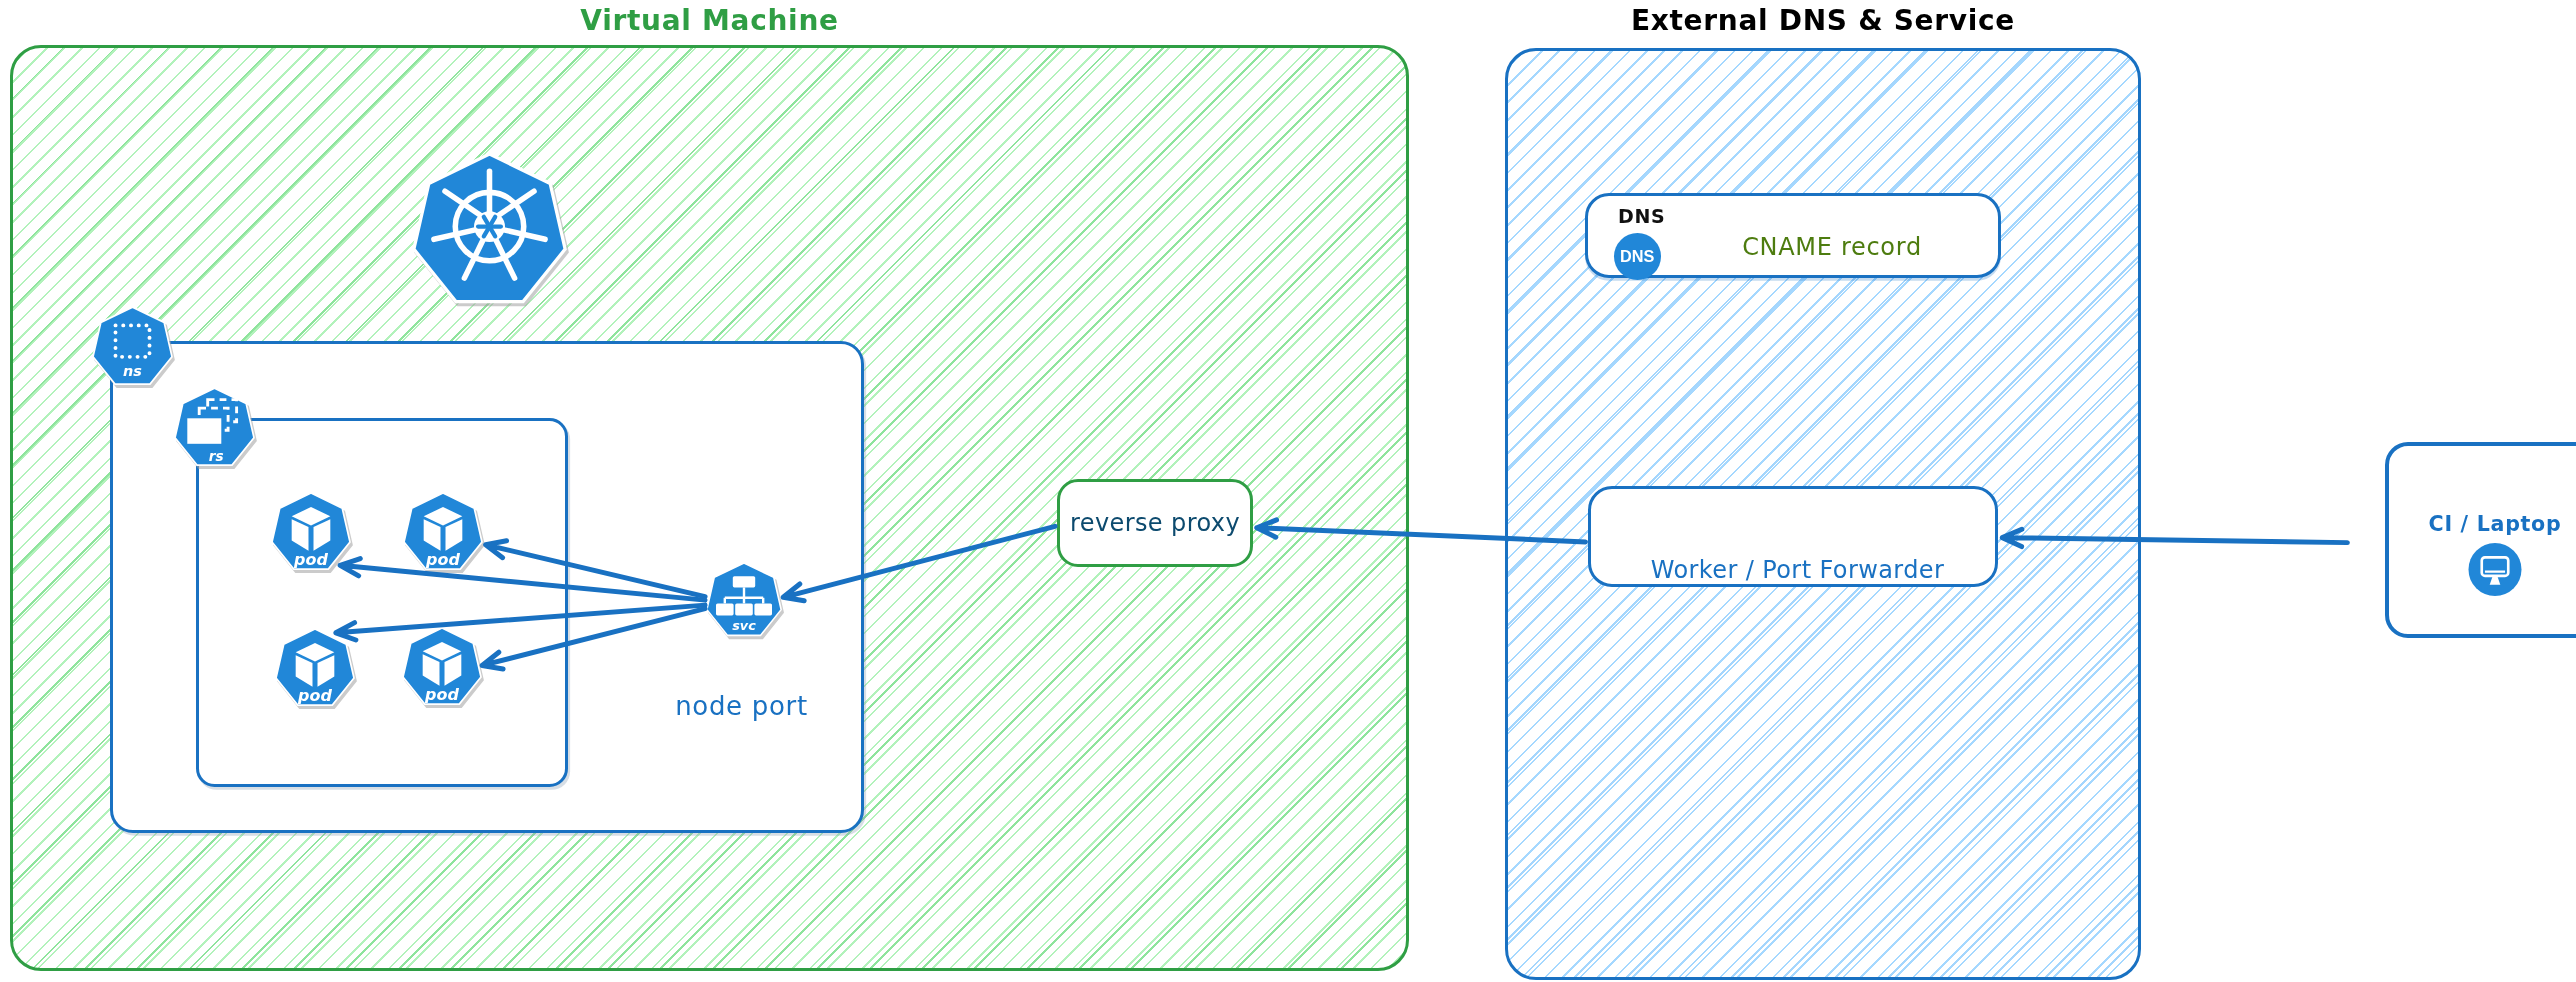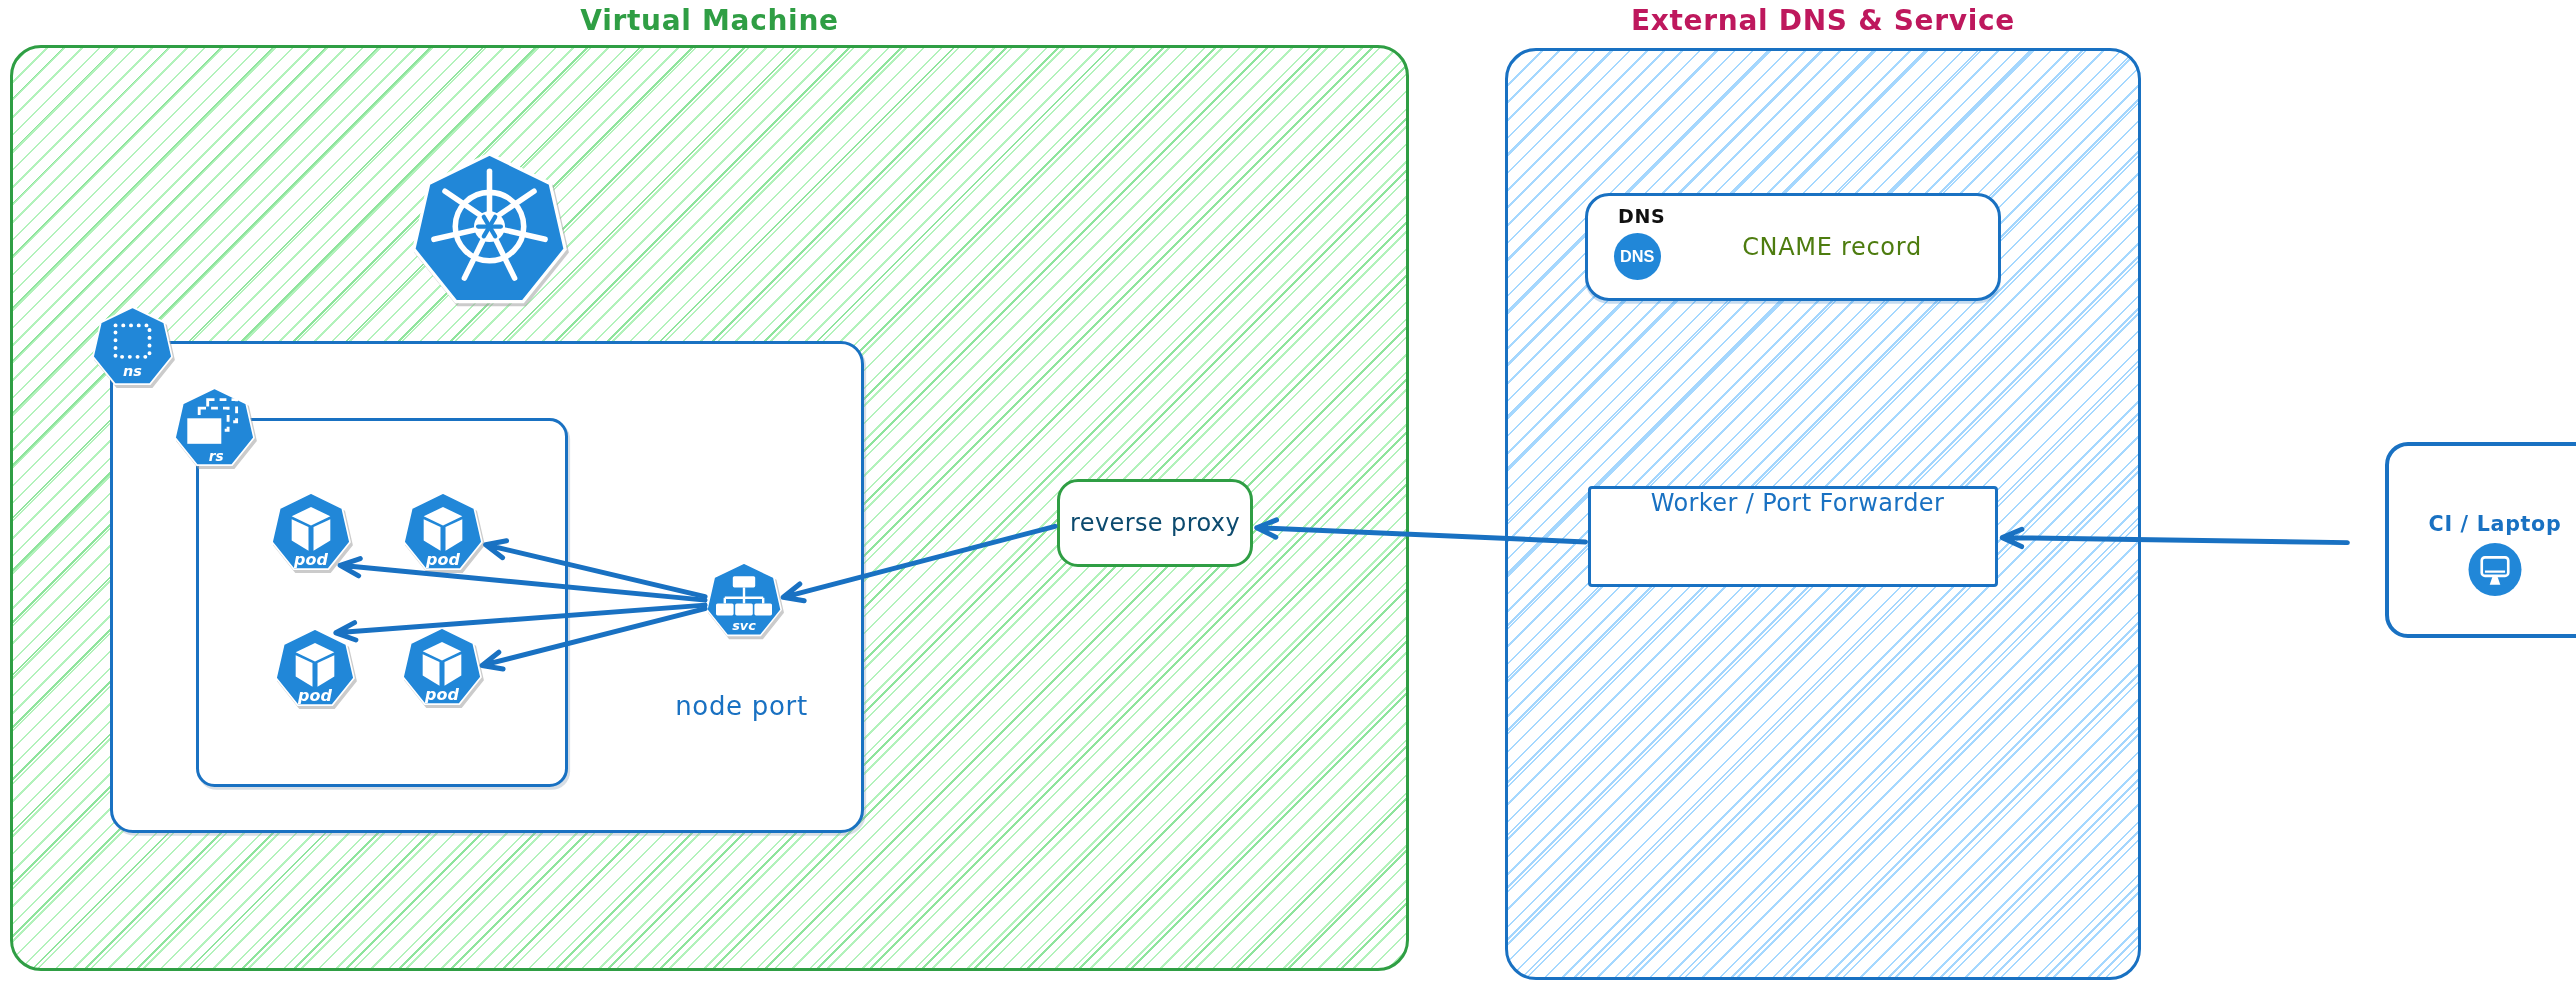--- a/index.html
+++ b/index.html
@@ -22,48 +22,48 @@
     background-color:#fff;
     background-image:
       repeating-linear-gradient(135deg, transparent 0 10.7px, #a5d8ff 10.7px 12.4px),
       repeating-linear-gradient(135deg, transparent 0 35px, rgba(116,192,252,.65) 35px 37px);
   }
   .container-title{
     position:absolute;top:3.6px;text-align:center;
     font-size:28px;font-weight:600;letter-spacing:0.7px;z-index:2;
   }
   .vm-title{left:10px;width:1399px;color:#2f9e44;}
-  .ext-title{left:1505px;width:636px;color:#be185d;}
+  .ext-title{left:1505px;width:636px;color:#000000;}
 
   
   .panel{position:absolute;background:#ffffff;box-sizing:border-box;z-index:2;}
   .ns-box{left:110px;top:341px;width:754px;height:492px;
           border:3.6px solid #1971c2;border-radius:23px;
           box-shadow:2.1px 2.8px 0 rgba(140,160,180,.35);}
   .rs-box{left:196px;top:418px;width:372px;height:369px;
           border:3.6px solid #1971c2;border-radius:18.5px;
           box-shadow:2.1px 2.8px 0 rgba(140,160,180,.35);}
   .rproxy-box{left:1057px;top:479px;width:196px;height:88px;
           border:3.6px solid #2f9e44;border-radius:21px;
           display:flex;align-items:center;justify-content:center;}
   .rproxy-box .lbl{color:#0c4a6e;font-size:24px;font-weight:500;letter-spacing:0.4px;}
-  .dns-card{left:1585px;top:193px;width:416px;height:108px;
+  .dns-card{left:1585px;top:193px;width:416px;height:85px;
           border:3.6px solid #1971c2;border-radius:24px;
           box-shadow:0 2.8px 0 rgba(25,113,194,.25);}
   .dns-header{position:absolute;left:30px;top:8.5px;color:#111111;
           font-size:19px;font-weight:600;letter-spacing:0.7px;}
   .dns-badge{position:absolute;left:25.6px;top:37px;width:47px;height:47px;
           border-radius:50%;background:#2187d8;color:#ffffff;
           display:flex;align-items:center;justify-content:center;
           font-size:16.3px;font-weight:700;font-family:"Liberation Sans",sans-serif;}
   .cname-label{position:absolute;left:78px;right:0;top:37px;text-align:center;
           color:#4d7c0f;font-size:24px;font-weight:500;letter-spacing:0.7px;}
   .worker-box{left:1588px;top:486px;width:410px;height:101px;
-          border:3.6px solid #1971c2;border-radius:4px;
-          display:flex;align-items:flex-start;justify-content:center;padding-left:9px;}
+          border:3.6px solid #1971c2;border-radius:24px;
+          display:flex;align-items:flex-end;justify-content:center;padding-left:9px;}
   .worker-box .lbl{color:#1971c2;font-size:24px;font-weight:500;letter-spacing:0.4px;}
   .ci-box{left:2349px;top:442px;width:220px;height:196px;
           border:4.3px solid #1971c2;border-radius:23px;margin-left:36px;}
   .ci-label{position:absolute;left:0;right:0;top:66px;text-align:center;
           color:#1971c2;font-size:20.6px;font-weight:600;letter-spacing:0.7px;}
   .ci-monitor{position:absolute;left:50%;transform:translateX(-50%);top:97px;
           width:53px;height:53px;border-radius:50%;background:#2187d8;}
   .ci-monitor svg{display:block;width:53px;height:53px;}
 
   

